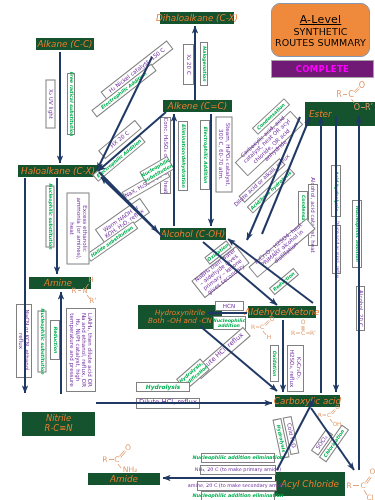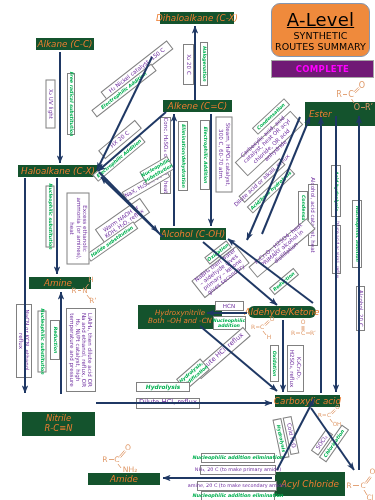--- a/index.html
+++ b/index.html
@@ -28,21 +28,21 @@
         color:#00b050;font-family:"DejaVu Sans",sans-serif;font-weight:bold;
         font-style:italic;font-size:4.7px;line-height:1.1;text-align:center;
         display:flex;align-items:center;justify-content:center;
         box-sizing:border-box;padding:0.5px;}
 
   
   #titlecard{position:absolute;left:271px;top:3px;width:97px;height:52px;
      background:#ef8a3c;border:1.2px solid #8496b0;border-radius:9px;
      display:flex;flex-direction:column;align-items:center;justify-content:center;
      font-family:"DejaVu Sans",sans-serif;color:#000;}
-  #titlecard .t1{font-size:18px;text-decoration:underline;letter-spacing:0.2px;}
+  #titlecard .t1{font-size:11px;text-decoration:underline;letter-spacing:0.2px;}
   #titlecard .t2{font-size:9.5px;letter-spacing:0.1px;}
   #titlecard .t3{font-size:9.5px;letter-spacing:0.1px;}
   #statusbar{position:absolute;left:271px;top:60px;width:101px;height:16px;
      background:#701a75;border:0.8px solid #a6a6a6;color:#ff00ff;
      font-family:"DejaVu Sans",sans-serif;font-size:8.5px;font-weight:bold;
      display:flex;align-items:center;justify-content:center;letter-spacing:0.3px;}
 </style>
 </head>
 <body>
 
@@ -109,21 +109,21 @@
       <div class="cbox" style="left: 160px; top: 228px; width: 66px; height: 12px;">
         <div>Alcohol (C-OH)</div>
       </div>
       <div class="cbox" style="left: 29px; top: 277px; width: 62px; height: 12px; padding-right: 4px;">
         <div>Amine</div>
       </div>
       <div class="cbox" style="left: 138px; top: 305px; width: 84px; height: 24px; font-size: 7.1px;">
         <div>Hydroxynitrile</div>
         <div>Both –OH and -CN</div>
       </div>
-      <div class="cbox" style="left: 248px; top: 306px; width: 68px; height: 12px; border-radius: 6px;">
+      <div class="cbox" style="left: 248px; top: 306px; width: 68px; height: 12px;">
         <div>Aldehyde/Ketone</div>
       </div>
       <div class="cbox" style="left: 22px; top: 412px; width: 73px; height: 24px; font-size: 8.4px;">
         <div>Nitrile</div>
         <div>R-C≡N</div>
       </div>
       <div class="cbox" style="left: 275px; top: 395px; width: 65px; height: 12px;">
         <div>Carboxylic acid</div>
       </div>
       <div class="cbox" style="left: 275px; top: 472px; width: 70px; height: 24px; text-align: center;">

